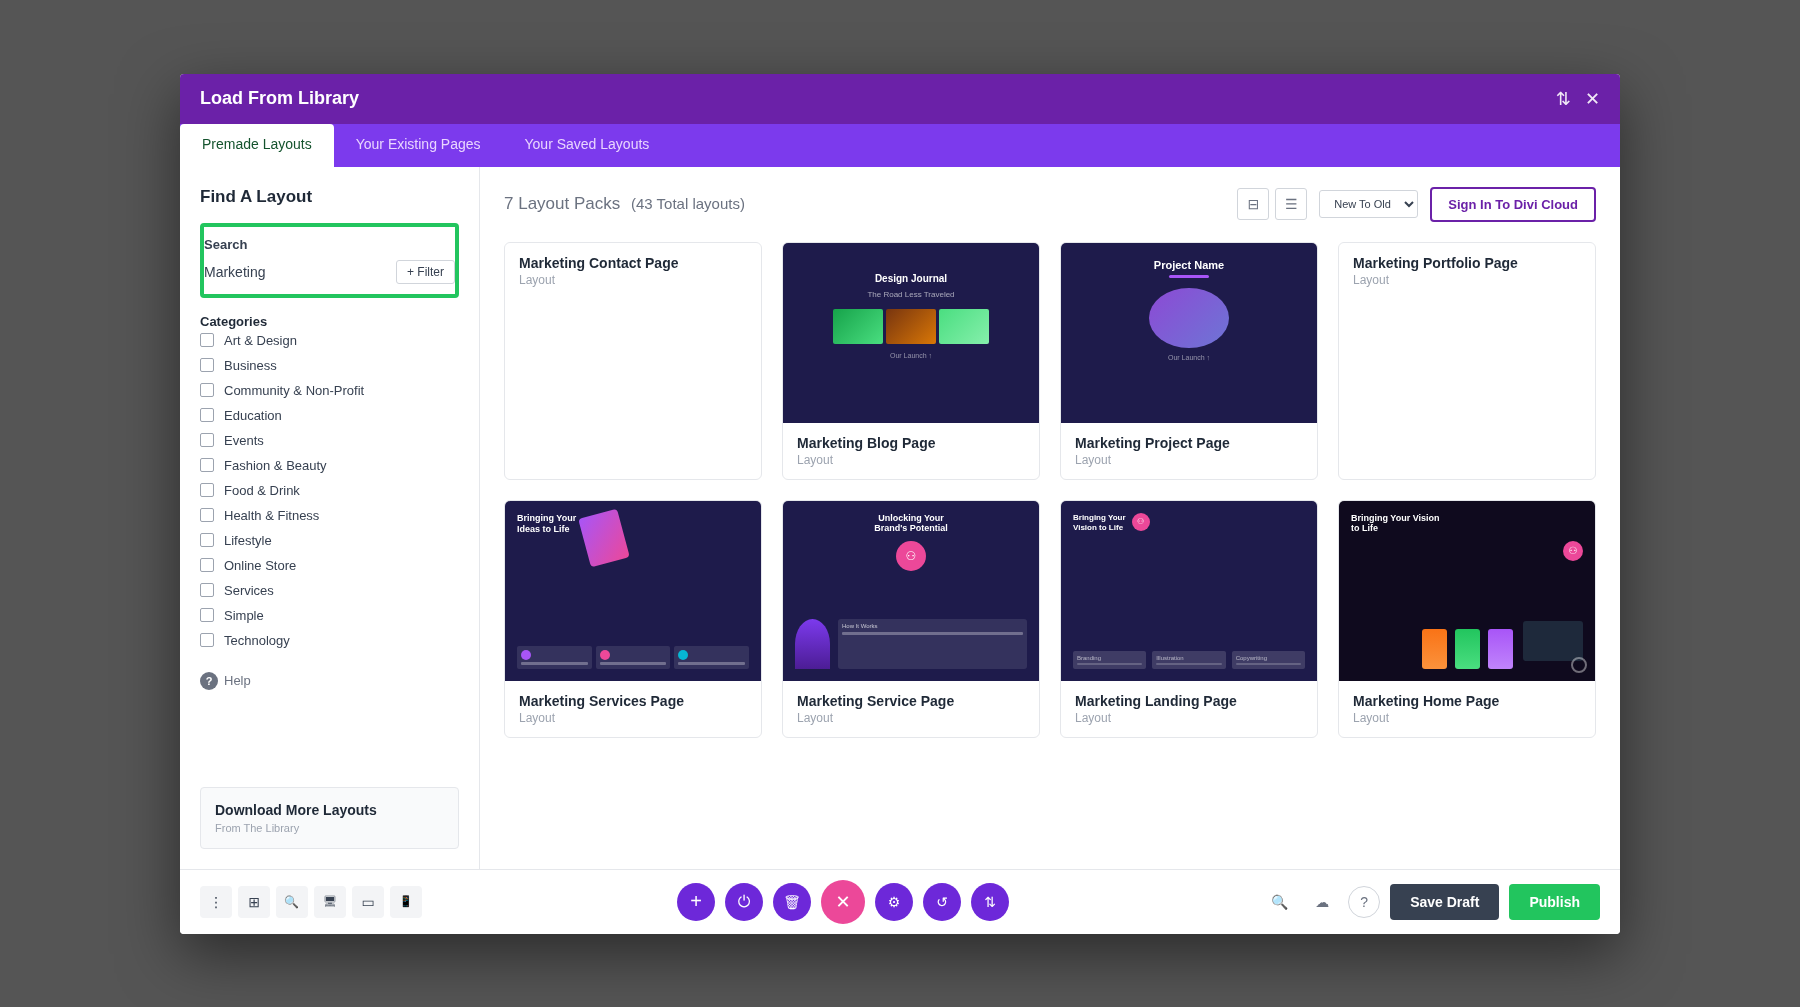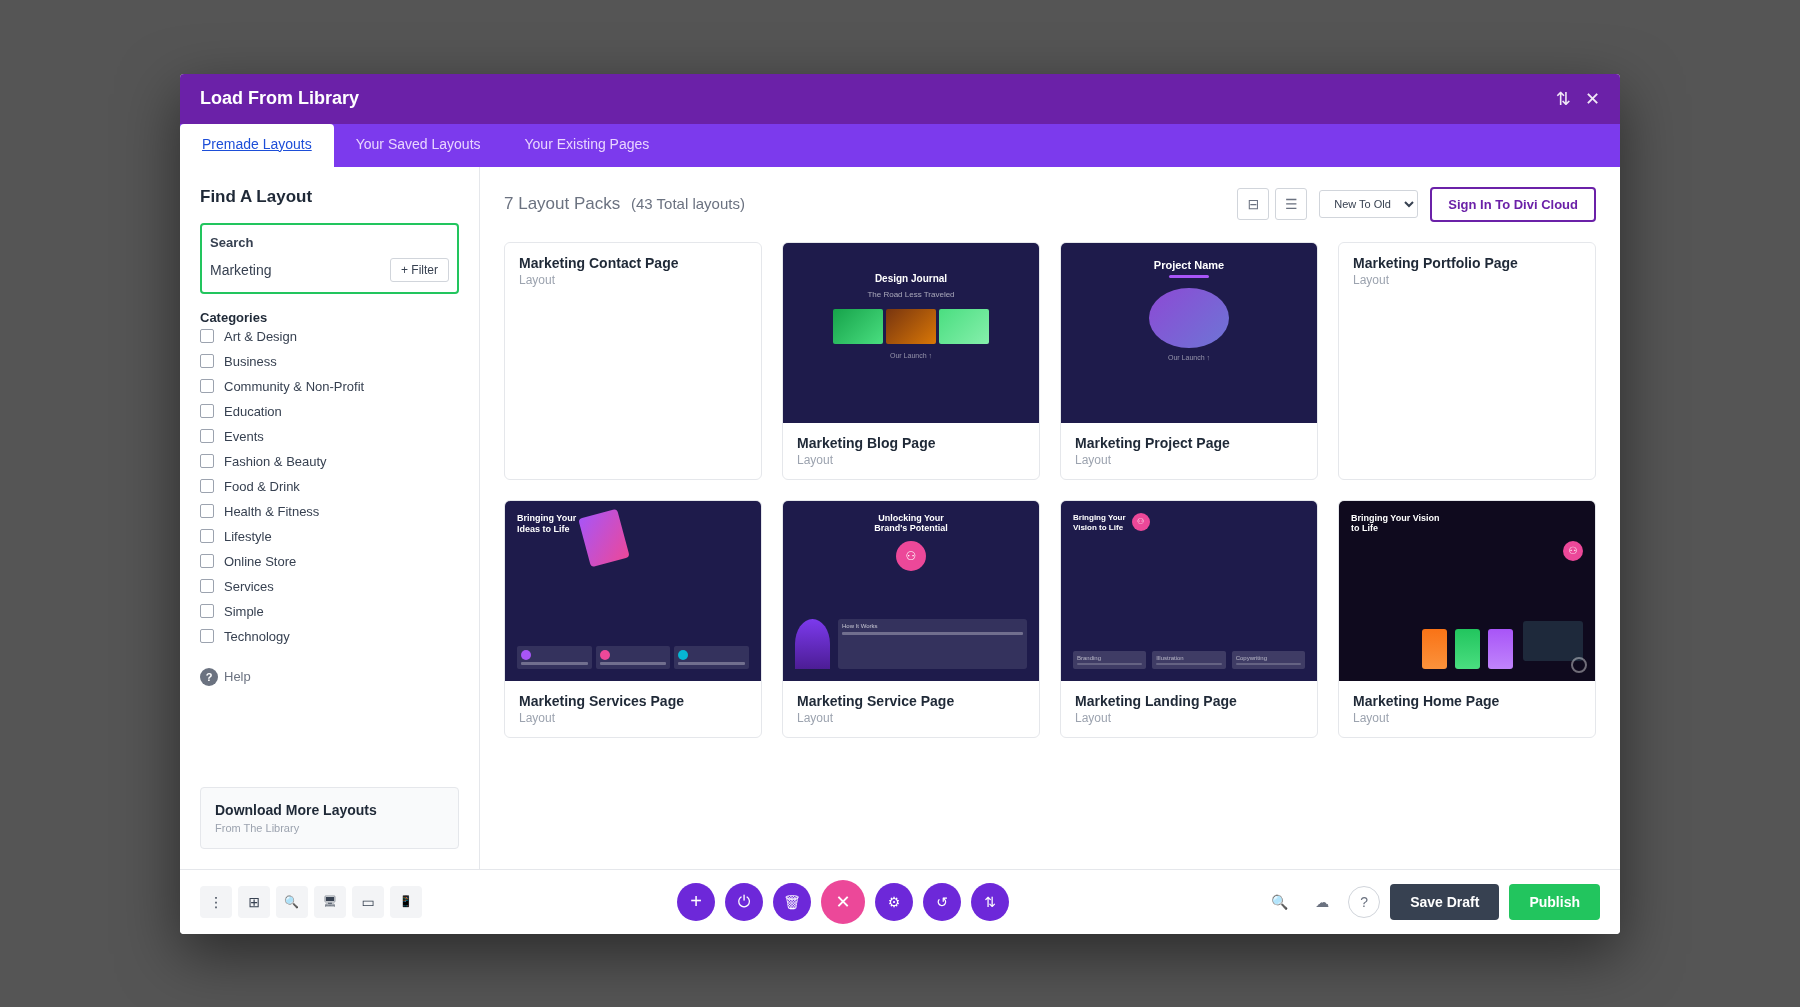--- a/index.html
+++ b/index.html
@@ -39,24 +39,23 @@
       padding: 12px 22px;
       color: #e9d5ff;
       cursor: pointer;
       font-size: 14px;
       font-weight: 500;
       border-bottom: 3px solid transparent;
       transition: all 0.2s;
     }
     .tab-item.active {
       background: #fff;
-      color: #1d4ed8;
+      color: #14532d;
       border-radius: 4px 4px 0 0;
       border-bottom: none;
-      text-decoration: underline;
     }
 
     
     .modal-body {
       display: flex;
       flex: 1;
       overflow: hidden;
     }
 
     
@@ -65,23 +64,23 @@
       flex-shrink: 0;
       border-right: 1px solid #e5e7eb;
       padding: 20px;
       overflow-y: auto;
       display: flex;
       flex-direction: column;
       gap: 16px;
     }
     .sidebar-title { font-size: 17px; font-weight: 700; color: #1f2937; }
     .search-box {
-      border: 2px solid #22c55e;
+      border: 4px solid #22c55e;
       border-radius: 4px;
-      padding: 10px 8px;
+      padding: 10px 0;
     }
     .search-label { font-size: 13px; font-weight: 600; color: #374151; margin-bottom: 8px; }
     .search-input-row {
       display: flex;
       align-items: center;
       justify-content: space-between;
     }
     .search-value { font-size: 14px; color: #374151; }
     .filter-btn {
       background: none;
@@ -407,22 +406,22 @@
   <div class="modal-header">
     <span class="modal-title">Load From Library</span>
     <div class="modal-header-actions">
       <span class="header-icon">⇅</span>
       <span class="header-icon">✕</span>
     </div>
   </div>
 
   <div class="modal-tabs">
     <div class="tab-item active">Premade Layouts</div>
+    <div class="tab-item">Your Existing Pages</div>
     <div class="tab-item">Your Saved Layouts</div>
-    <div class="tab-item">Your Existing Pages</div>
   </div>
 
   <div class="modal-body">
 
     <div class="sidebar">
       <div class="sidebar-title">Find A Layout</div>
 
       <div class="search-box">
         <div class="search-label">Search</div>
         <div class="search-input-row">

